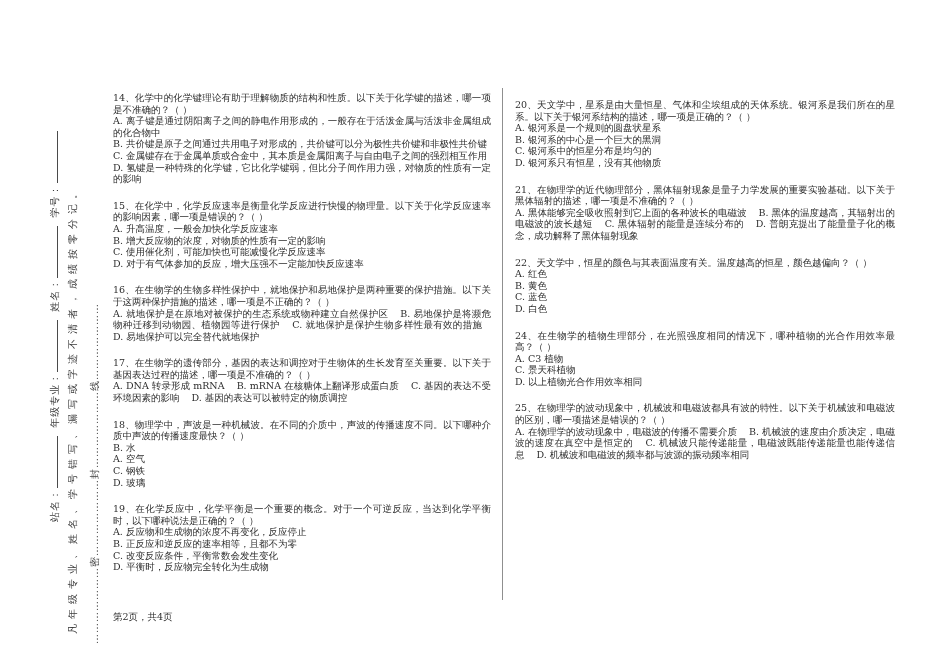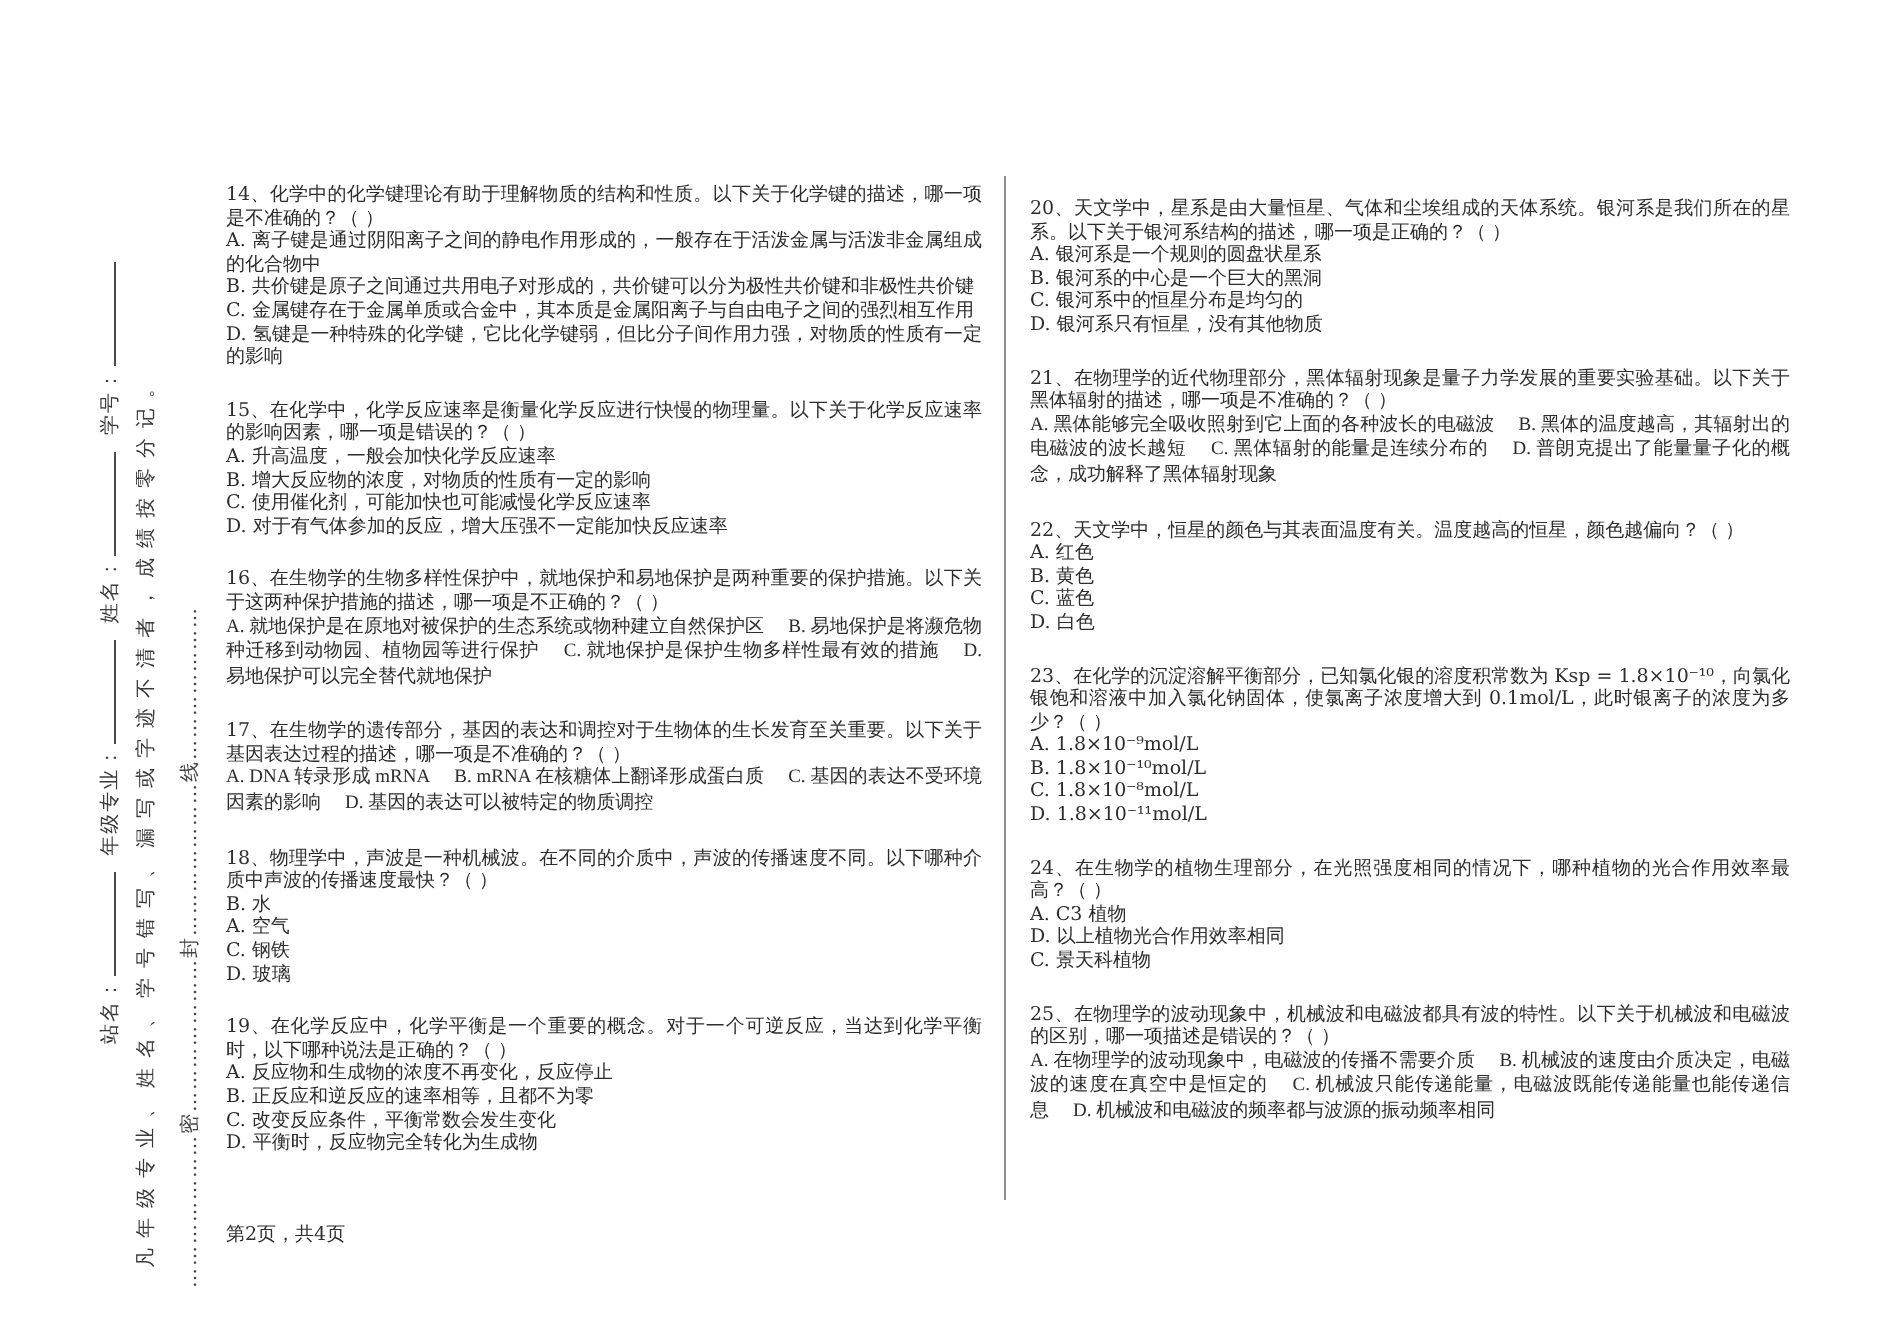--- a/index.html
+++ b/index.html
@@ -27,21 +27,21 @@
 
   
   .col { position:absolute; font-size:9.5px; line-height:11.6px; text-align:justify; }
   .col-left  { left:113px; top:92px;  width:378px; }
   .col-right { left:515px; top:99px; width:380px; }
   .divider { position:absolute; left:502px; top:88px; width:1px; height:512px; background:#8f8f8f; }
 
   .q { margin-bottom:15px; }
   .q .stem { }
   .opts .opt { }
-  .opts-inline .opt { margin-right:9px;font-family:Liberation Serif, serif; }
+  .opts-inline .opt { margin-right:9px; }
 
   .footer {
     position:absolute; left:113px; width:782px; top:611px;
     font-size:9.5px; color:#2d2d2d;
   }
 </style>
 </head>
 <body>
 
 <div class="page">
@@ -148,36 +148,27 @@
     <div class="q">
       <div class="stem">22、天文学中，恒星的颜色与其表面温度有关。温度越高的恒星，颜色越偏向？（ ）</div>
       <div class="opts">
         <div class="opt">A. 红色</div>
         <div class="opt">B. 黄色</div>
         <div class="opt">C. 蓝色</div>
         <div class="opt">D. 白色</div>
       </div>
     </div>
 
-    <div class="q">
-      <div class="stem">23、在化学的沉淀溶解平衡部分，已知氯化银的溶度积常数为 Ksp = 1.8×10⁻¹⁰，向氯化银饱和溶液中加入氯化钠固体，使氯离子浓度增大到 0.1mol/L，此时银离子的浓度为多少？（ ）</div>
-      <div class="opts">
-        <div class="opt">A. 1.8×10⁻⁹mol/L</div>
-        <div class="opt">B. 1.8×10⁻¹⁰mol/L</div>
-        <div class="opt">C. 1.8×10⁻⁸mol/L</div>
-        <div class="opt">D. 1.8×10⁻¹¹mol/L</div>
-      </div>
-    </div>
 
     <div class="q">
       <div class="stem">24、在生物学的植物生理部分，在光照强度相同的情况下，哪种植物的光合作用效率最高？（ ）</div>
       <div class="opts">
         <div class="opt">A. C3 植物</div>
+        <div class="opt">C. 景天科植物</div>
         <div class="opt">D. 以上植物光合作用效率相同</div>
-        <div class="opt">C. 景天科植物</div>
       </div>
     </div>
 
     <div class="q">
       <div class="stem">25、在物理学的波动现象中，机械波和电磁波都具有波的特性。以下关于机械波和电磁波的区别，哪一项描述是错误的？（ ）</div>
       <div class="opts-inline">
         <span class="opt">A. 在物理学的波动现象中，电磁波的传播不需要介质</span>
         <span class="opt">B. 机械波的速度由介质决定，电磁波的速度在真空中是恒定的</span>
         <span class="opt">C. 机械波只能传递能量，电磁波既能传递能量也能传递信息</span>
         <span class="opt">D. 机械波和电磁波的频率都与波源的振动频率相同</span>

